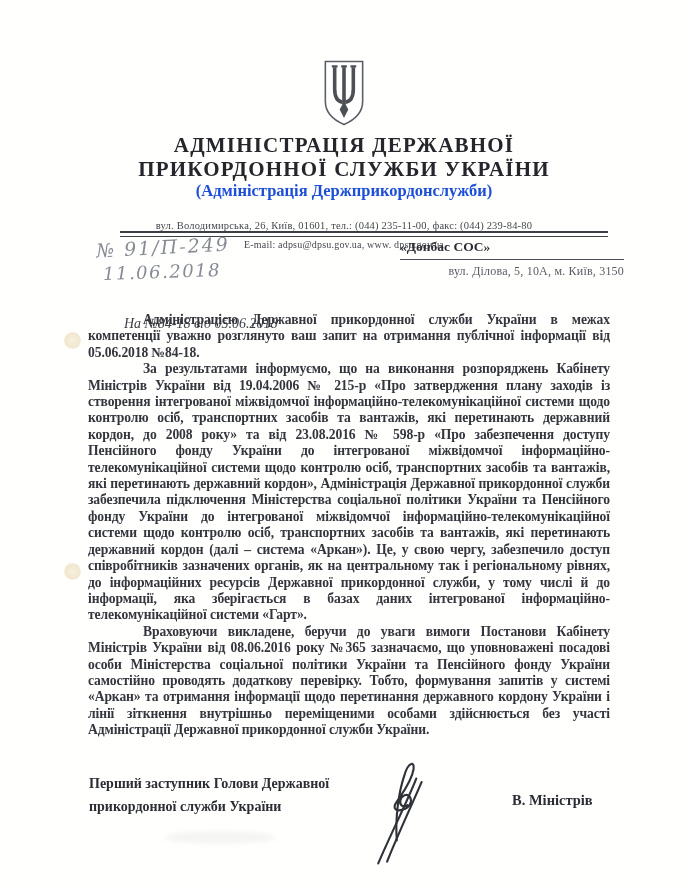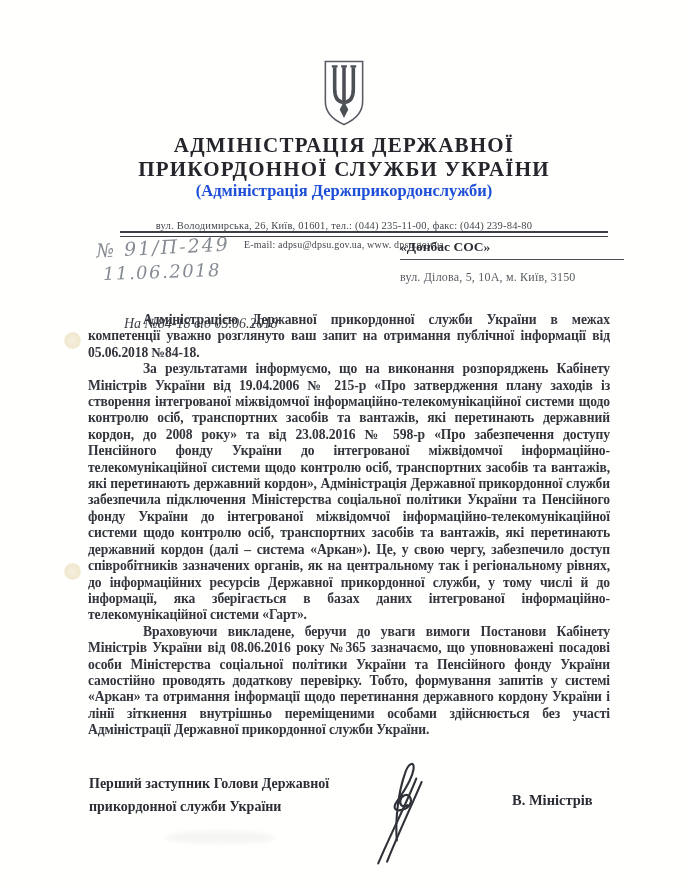--- a/index.html
+++ b/index.html
@@ -22,21 +22,21 @@
               font-style:italic; font-size:19px; color:#868b93; transform:rotate(-3deg);
               letter-spacing:2px; }
   .hand-date { position:absolute; left:103px; top:261px; font-family:"DejaVu Serif", serif;
                font-style:italic; font-size:18px; color:#868b93; transform:rotate(-2deg);
                letter-spacing:1.5px; }
 
   
   .recipient { position:absolute; left:400px; top:238px; width:224px; }
   .recipient .org-type, .recipient .org { font-weight:bold; font-size:13.5px; line-height:1.32; color:#2a2d33; }
   .recipient .divider { border-bottom:1.2px solid #4a4d52; margin-top:3px; }
-  .recipient .r-addr { font-size:12px; color:#585c62; margin-top:10px; letter-spacing:0.2px; }
+  .recipient .r-addr { font-size:12px; color:#585c62; margin-top:4px; letter-spacing:0.2px;text-align:right; }
 
   .ref-line { position:absolute; left:124px; top:288px; font-style:italic; font-size:14px; color:#3a3d44;margin-top:28px; }
 
   
   .body-text { position:absolute; left:88px; top:312px; width:522px; font-size:13.6px;
                line-height:16.4px; text-align:justify; color:#33363d; letter-spacing:-0.1px;font-weight:bold; }
   .body-text p { text-indent:55px; margin:0; }
 
   
   .signer-position { position:absolute; left:89px; top:772px; font-weight:bold; font-size:14px;

